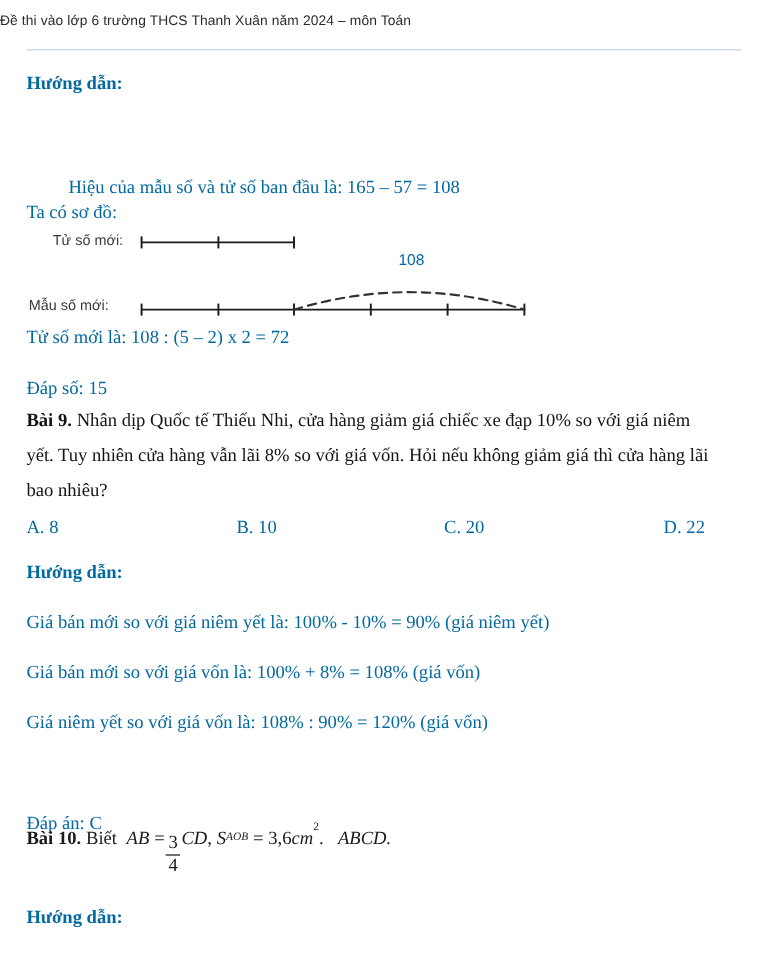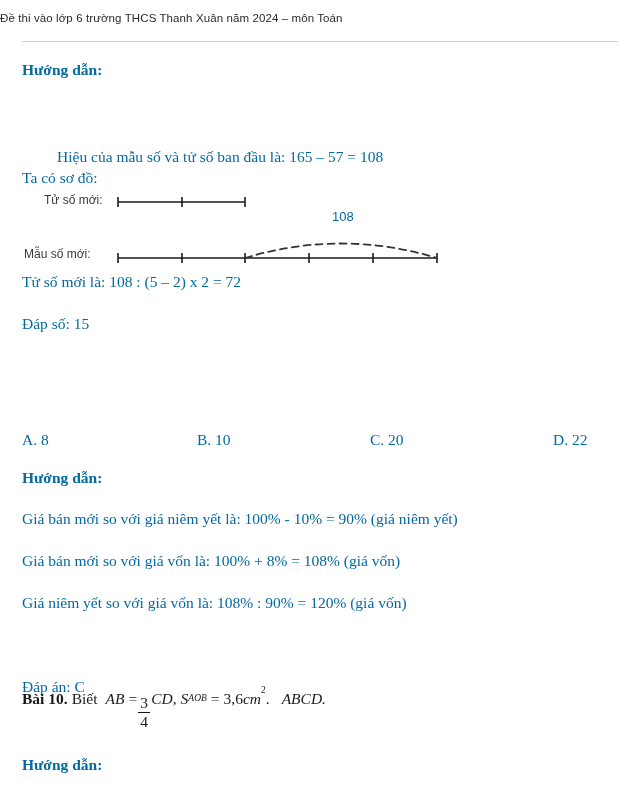--- a/index.html
+++ b/index.html
@@ -168,20 +168,23 @@
         <line x1="437" y1="253" x2="437" y2="263" transform="translate(0,-185)"></line>
       </g>
 
       <path d="M 245 73 Q 341 44 437 73" fill="none" stroke="#333333" stroke-width="1.8" stroke-dasharray="7,5" stroke-linecap="round"></path>
     </svg>
   </div>
 
   <div class="t" style="left:22px; top:272px;">Tử số mới là: 108 : (5 – 2) x 2 = 72</div>
   <div class="t" style="left:22px; top:314px;">Đáp số: 15</div>
 
+  <div class="wrapblk" style="left:22px; top:336px; width:578px; line-height:29px;">
+    <span class="bold">Bài 9.</span><span class="sp"></span><span>Nhân dịp Quốc tế Thiếu Nhi, cửa hàng giảm giá chiếc xe đạp 10% so với giá niêm yết. Tuy nhiên cửa hàng vẫn lãi 8% so với giá vốn.  Hỏi nếu không giảm giá thì cửa hàng lãi bao nhiêu?</span>
+  </div>
 
   <div class="t" style="left:22px; top:430px;">A. 8</div>
   <div class="t" style="left:197px; top:430px;">B. 10</div>
   <div class="t" style="left:370px; top:430px;">C. 20</div>
   <div class="t" style="left:553px; top:430px;">D. 22</div>
 
   <div class="t bold" style="left:22px; top:468px;">Hướng dẫn:</div>
 
   <div class="t" style="left:22px; top:509px;">Giá bán mới so với giá niêm yết là: 100% - 10% = 90% (giá niêm yết)</div>
   <div class="t" style="left:22px; top:551px;">Giá bán mới so với giá vốn là: 100% + 8% = 108% (giá vốn)</div>

